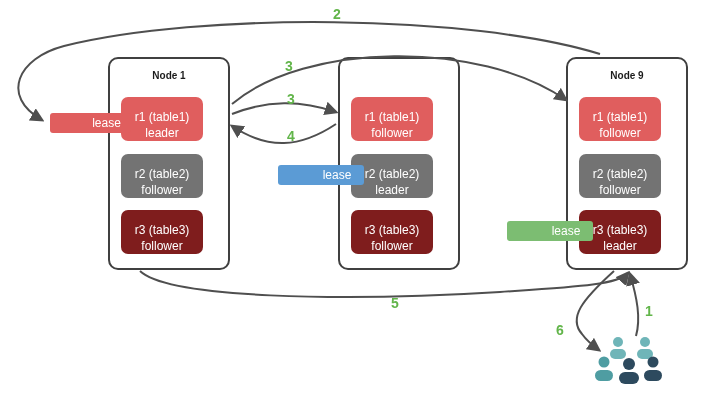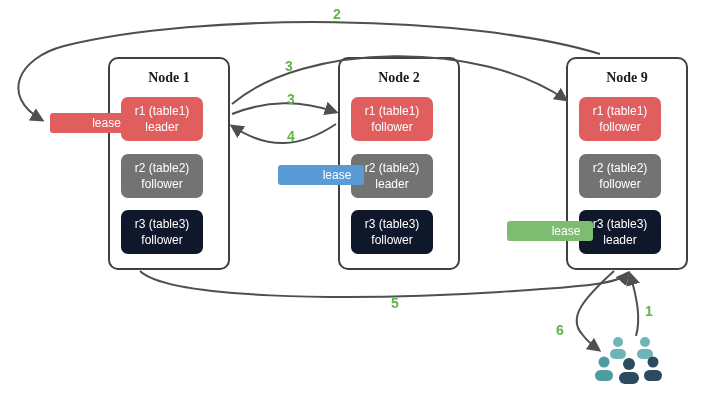--- a/index.html
+++ b/index.html
@@ -5,31 +5,31 @@
   html,body{margin:0;padding:0;background:#ffffff;}
   .canvas{
     position:relative;width:704px;height:405px;background:#ffffff;overflow:hidden;
     font-family:"Liberation Sans", sans-serif;
   }
   .node{
     position:absolute;top:57px;width:122px;height:213px;background:#ffffff;
     border:2px solid #404040;border-radius:10px;box-sizing:border-box;z-index:2;
   }
   .node-title{
-    text-align:center;margin-top:11px;font-weight:bold;font-size:14px;color:#1b1b1b;font-family:Liberation Serif, serif;
+    text-align:center;margin-top:11px;font-weight:bold;font-size:10px;color:#1b1b1b;
   }
   .replica{
     position:absolute;left:11px;width:82px;height:44px;border-radius:7px;color:#ffffff;
-    font-size:12px;display:flex;flex-direction:column;align-items:center;justify-content:center;
+    font-size:12px;display:flex;flex-direction:column;align-items:center;justify-content:flex-end;
     line-height:1.35;text-align:center;
   }
   .replica.pos1{top:38px}.replica.pos2{top:95px}.replica.pos3{top:151px}
   .replica.red{background:#e05e5e}
   .replica.blue{background:#737373}
-  .replica.green{background:#0f172a}
+  .replica.green{background:#7f1d1d}
   .lease{
     position:absolute;height:20px;border-radius:3px;color:#ffffff;font-size:12px;
     line-height:20px;text-align:center;z-index:2;padding-left:32px;
   }
   .lease.red{left:50px;top:113px;width:49px;background:#e05e5e}
   .lease.blue{left:278px;top:165px;width:54px;background:#5b9bd5}
   .lease.green{left:507px;top:221px;width:54px;background:#7cbd72}
   .step{
     position:absolute;color:#62b54a;font-weight:bold;font-size:14px;z-index:4;width:14px;text-align:center;
   }
@@ -57,21 +57,20 @@
       <span>r2 (table2)</span>
       <span>follower</span>
     </div>
     <div class="replica green pos3">
       <span>r3 (table3)</span>
       <span>follower</span>
     </div>
   </div>
 
   <div class="node" style="left:338px">
-    <div class="node-title">Node 2</div>
     <div class="replica red pos1">
       <span>r1 (table1)</span>
       <span>follower</span>
     </div>
     <div class="replica blue pos2">
       <span>r2 (table2)</span>
       <span>leader</span>
     </div>
     <div class="replica green pos3">
       <span>r3 (table3)</span>

